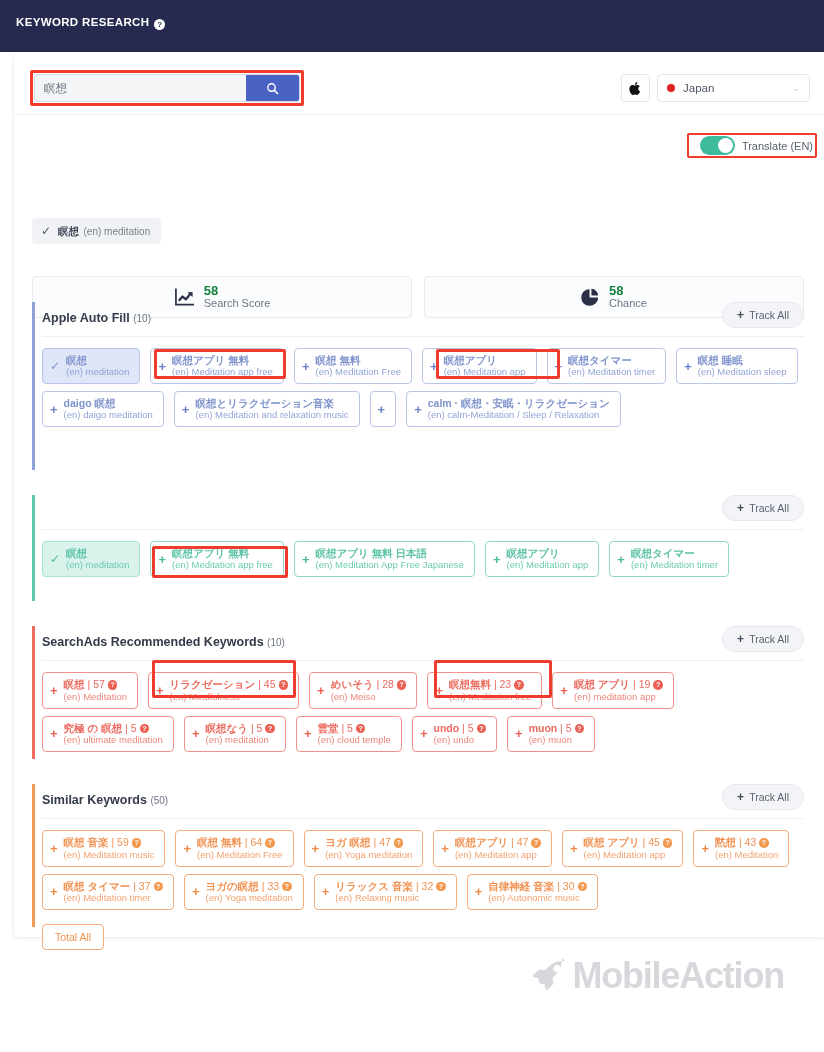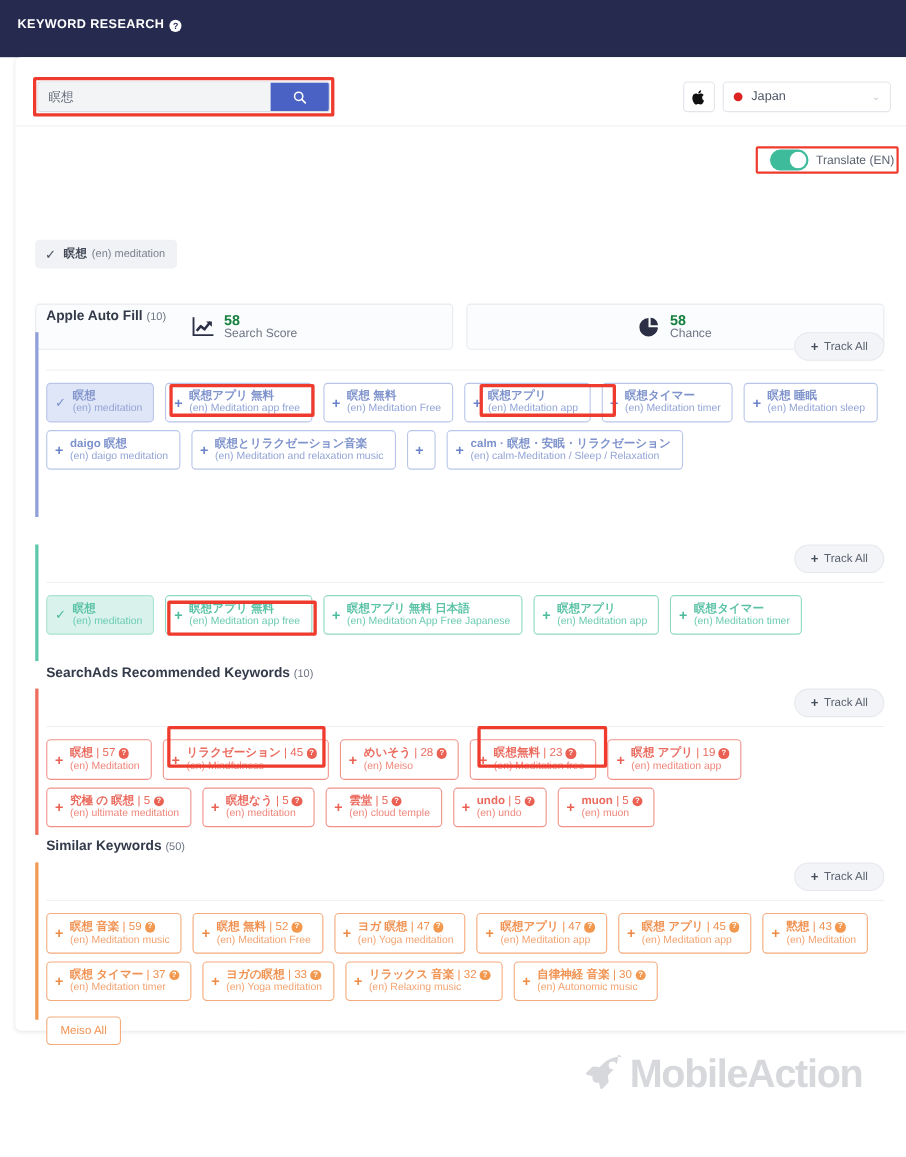--- a/index.html
+++ b/index.html
@@ -108,21 +108,21 @@
     display:flex; align-items:center; justify-content:center; gap:9px;
   }
   .stat-ico { color:#2b3046; display:flex; align-items:center; }
   .stat-txt { line-height:13px; }
   .stat-num { font-size:13px; font-weight:bold; color:#15803d; }
   .stat-lab { font-size:11px; color:#6d7584; }
 
   
   .section { position:absolute; left:18px; width:772px; }
   .sec-bar { position:absolute; left:0; top:22px; width:3px; bottom:0; }
-  .sec-title { font-size:12.5px; font-weight:bold; color:#333a49; padding-left:10px; }
+  .sec-title { font-size:12.5px; font-weight:bold; color:#333a49; padding-left:10px;margin-top:31px; }
   .sec-count { font-size:10px; font-weight:normal; color:#6d7584; }
   .track-all {
     position:absolute; right:0; top:22px;
     background:#f3f4f7; border:1px solid #e6e8ed; border-radius:13px;
     padding:5px 14px; font-size:10.5px; color:#5a6270;
     display:flex; align-items:center; gap:5px; cursor:pointer;
   }
   .track-all .plus { font-size:12px; font-weight:bold; color:#454c5b; }
   .sec-rule { position:absolute; left:10px; right:0; top:56px; height:1px; background:#eef0f3; }
 
@@ -506,21 +506,21 @@
         <div class="chip">
           <span class="pl">+</span>
           <span class="chip-txt">
             <span class="c-jp"><span>瞑想 音楽</span><span class="score"> | <span>59</span></span><span class="qm">?</span></span>
             <span class="c-en">(en) Meditation music</span>
           </span>
         </div>
         <div class="chip">
           <span class="pl">+</span>
           <span class="chip-txt">
-            <span class="c-jp"><span>瞑想 無料</span><span class="score"> | <span>52</span></span><span class="qm">?</span></span>
+            <span class="c-jp"><span>瞑想 無料</span><span class="score"> | <span>64</span></span><span class="qm">?</span></span>
             <span class="c-en">(en) Meditation Free</span>
           </span>
         </div>
         <div class="chip">
           <span class="pl">+</span>
           <span class="chip-txt">
             <span class="c-jp"><span>ヨガ 瞑想</span><span class="score"> | <span>47</span></span><span class="qm">?</span></span>
             <span class="c-en">(en) Yoga meditation</span>
           </span>
         </div>
@@ -567,21 +567,21 @@
           </span>
         </div>
         <div class="chip">
           <span class="pl">+</span>
           <span class="chip-txt">
             <span class="c-jp"><span>自律神経 音楽</span><span class="score"> | <span>30</span></span><span class="qm">?</span></span>
             <span class="c-en">(en) Autonomic music</span>
           </span>
         </div>
         <div style="flex-basis:100%; height:0;"></div>
-        <button class="show-all">Meiso All</button>
+        <button class="show-all">Total All</button>
       </div>
     </div>
 
   </div>
 
   <div class="hl" style="left:154px; top:349px; width:132px; height:30px;"></div>
   <div class="hl" style="left:436px; top:349px; width:124px; height:30px;"></div>
   <div class="hl" style="left:152px; top:546px; width:136px; height:32px;"></div>
   <div class="hl" style="left:152px; top:660px; width:144px; height:38px;"></div>
   <div class="hl" style="left:434px; top:660px; width:118px; height:38px;"></div>

